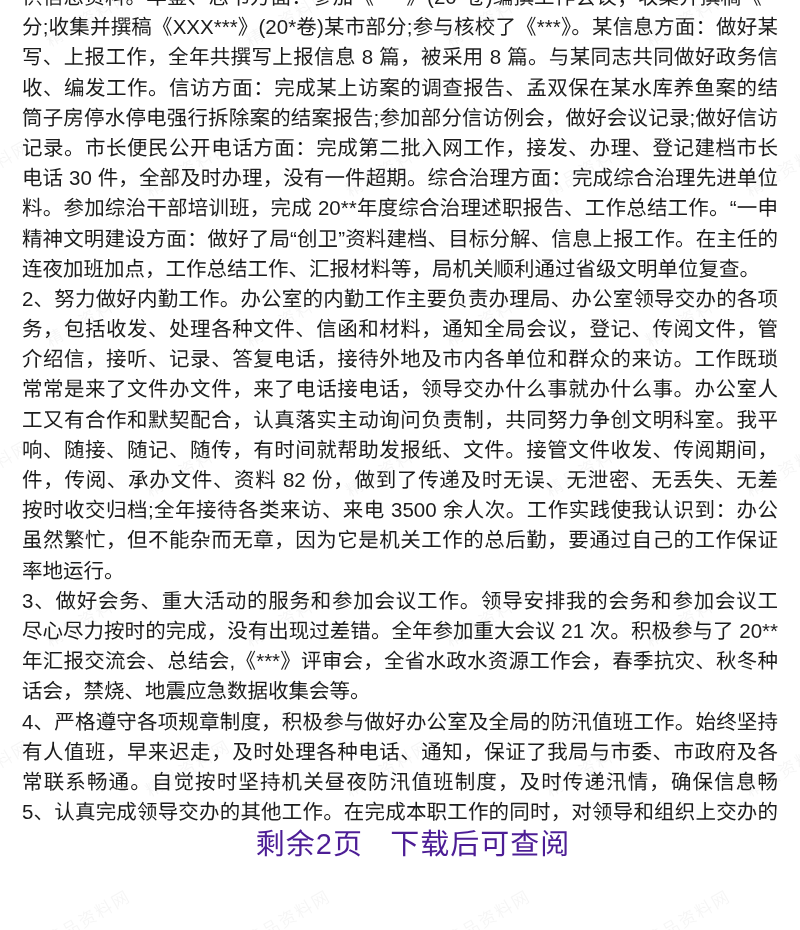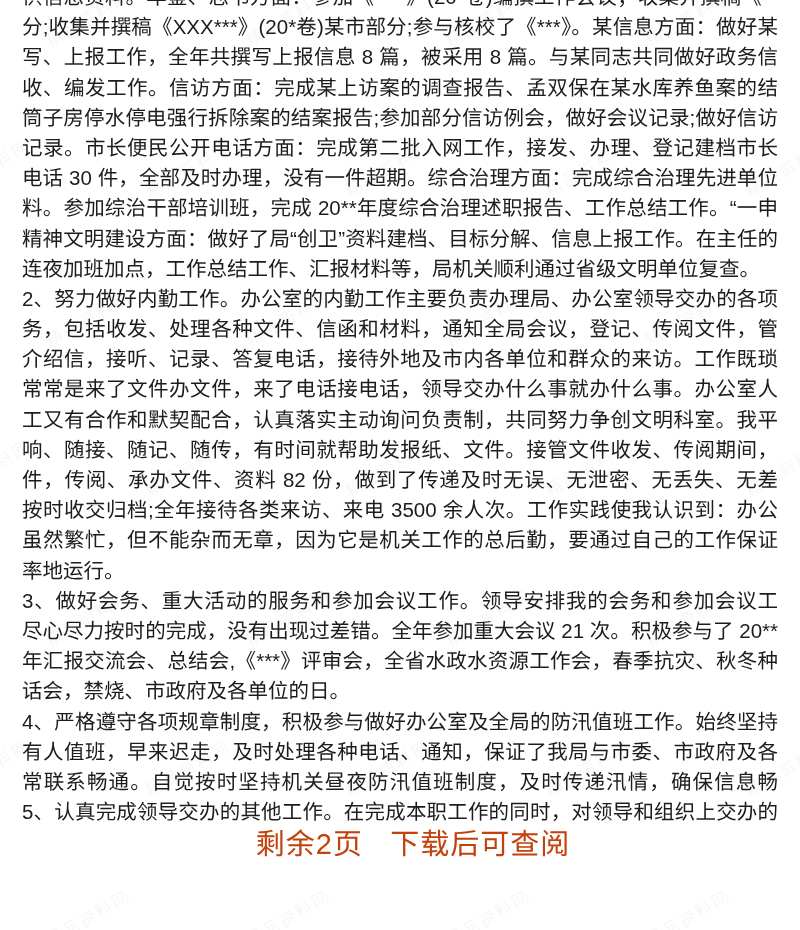--- a/index.html
+++ b/index.html
@@ -98,21 +98,21 @@
     left: 0;
     top: 824px;
     width: 800px;
     text-align: center;
     z-index: 4;
   }
   #page-footer .footer-text {
     display: inline-block;
     font-size: 29px;
     line-height: 40px;
-    color: #c2410c;
+    color: #4c1d95;
     letter-spacing: 1px;
     font-family: "Liberation Sans", "DejaVu Sans", sans-serif;
     font-weight: 400;
     white-space: pre;
     margin-left: 26px;
   }
 </style>
 </head>
 <body>
 
@@ -216,21 +216,21 @@
       <div class="doc-line">
         <span class="just">3、做好会务、重大活动的服务和参加会议工作。领导安排我的会务和参加会议工作，都能</span>
       </div>
       <div class="doc-line">
         <span class="just">尽心尽力按时的完成，没有出现过差错。全年参加重大会议 21 次。积极参与了 20**年上半</span>
       </div>
       <div class="doc-line">
         <span class="just">年汇报交流会、总结会,《***》评审会，全省水政水资源工作会，春季抗灾、秋冬种电视电</span>
       </div>
       <div class="doc-line last">
-        <span class="just">话会，禁烧、市政府及各单位的日。</span>
+        <span class="just">话会，禁烧、地震应急数据收集会等。</span>
       </div>
       <div class="doc-line">
         <span class="just">4、严格遵守各项规章制度，积极参与做好办公室及全局的防汛值班工作。始终坚持办公室</span>
       </div>
       <div class="doc-line">
         <span class="just">有人值班，早来迟走，及时处理各种电话、通知，保证了我局与市委、市政府及各单位的日</span>
       </div>
       <div class="doc-line last">
         <span class="just">常联系畅通。自觉按时坚持机关昼夜防汛值班制度，及时传递汛情，确保信息畅通。</span>
       </div>

